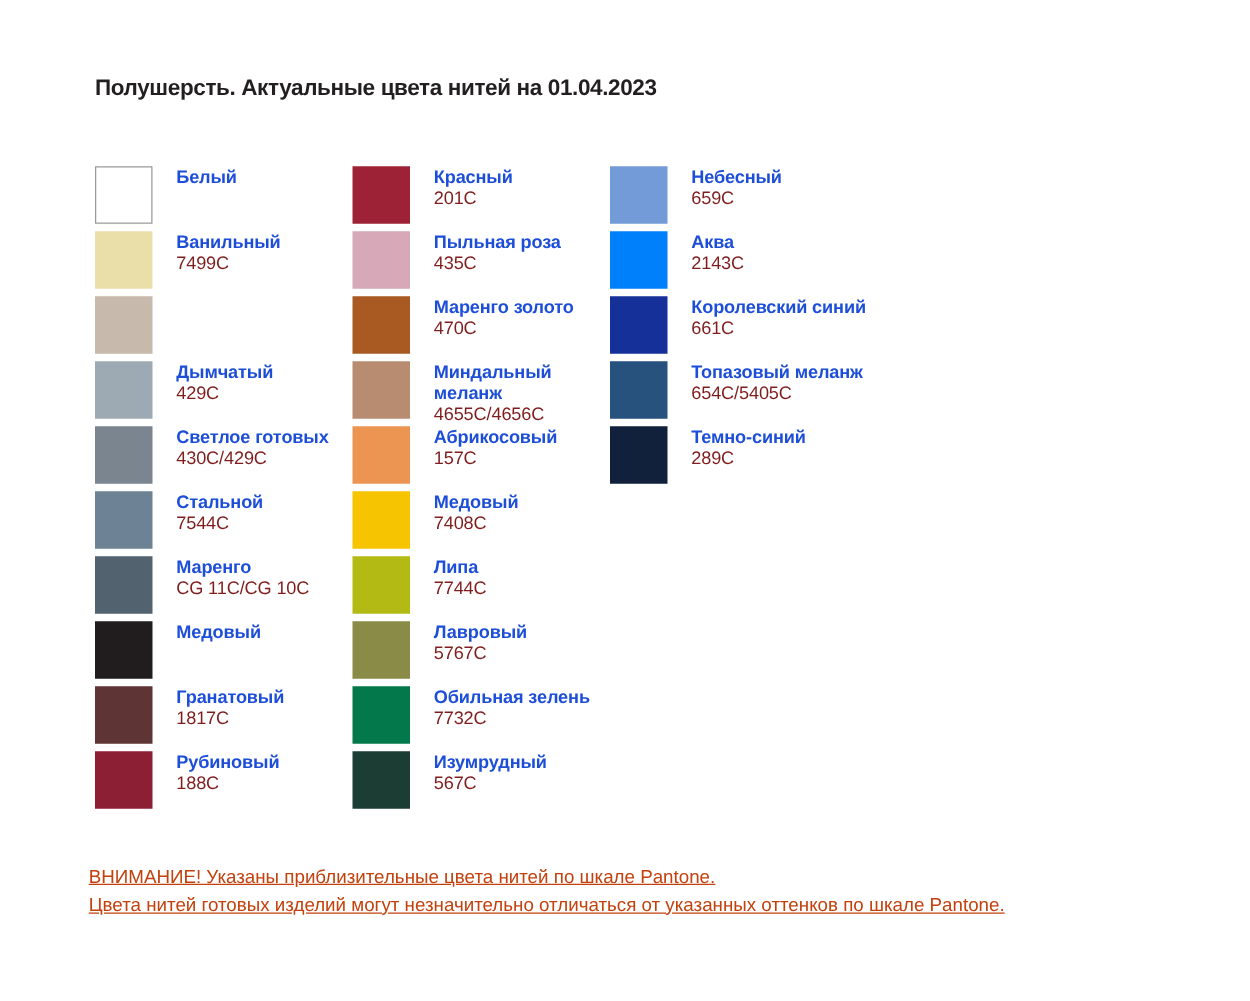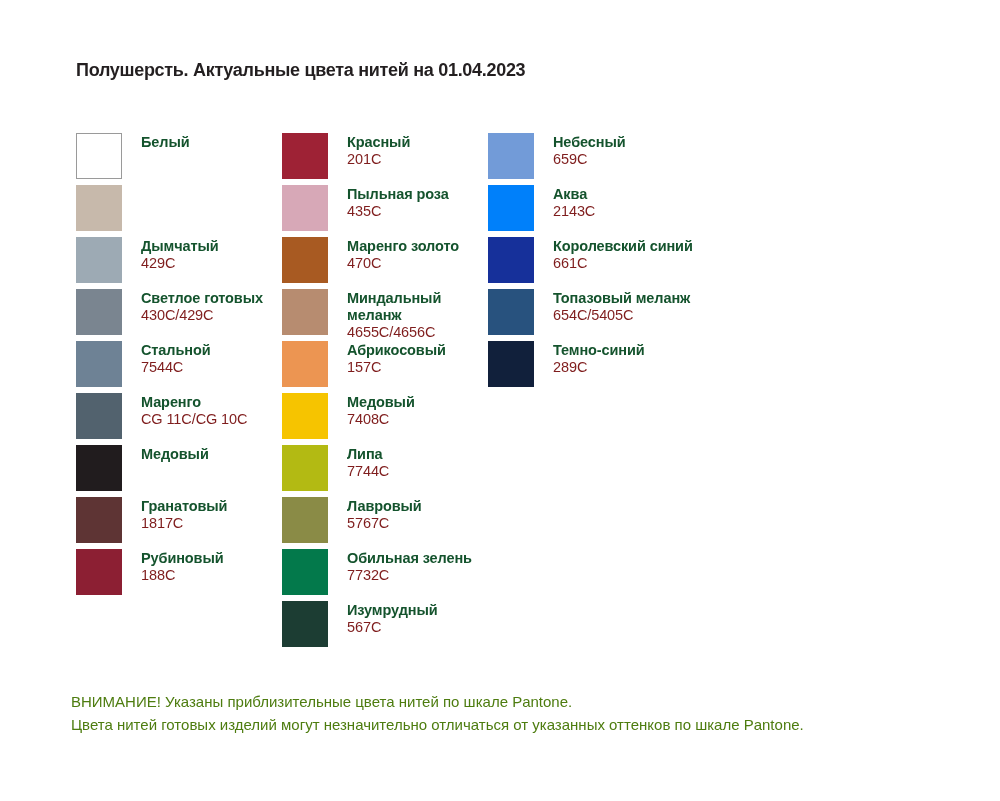--- a/index.html
+++ b/index.html
@@ -74,60 +74,68 @@
   }
 
   .swatch-text {
     margin-left: 19px;
     padding-top: 1px;
     line-height: 1.16;
   }
   .swatch-name {
     font-size: 14.5px;
     font-weight: bold;
-    color: #14532d;
+    color: #1d4ed8;
     letter-spacing: -0.1px;
     white-space: pre-line;
   }
   .swatch-code {
     font-size: 14.5px;
     font-weight: normal;
     color: #7f1d1d;
     letter-spacing: -0.1px;
   }
   .swatch-code:empty { display: none; }
 
   
   .footer-note {
     position: absolute;
     left: 71px;
     top: 691px;
     width: 880px;
     font-size: 15px;
     line-height: 1.52;
-    color: #4d7c0f;
+    color: #c2410c;
+    text-decoration: underline;
   }
   .footer-line { white-space: nowrap; }
 </style>
 </head>
 <body>
 
 <div id="page">
 
   <div class="page-title">Полушерсть. Актуальные цвета нитей на 01.04.2023</div>
 
   <div class="palette" id="palette">
       <div class="palette-column col-0">
         <div class="swatch-row">
           <div class="swatch bordered" style="background-color: rgb(255, 255, 255);"></div>
           <div class="swatch-text">
             <div class="swatch-name">Белый</div>
           </div>
         </div>
         <div class="swatch-row">
+          <div class="swatch" style="background-color: rgb(235, 223, 169);"></div>
+          <div class="swatch-text">
+            <div class="swatch-name">Ванильный</div>
+            <div class="swatch-code">7499C</div>
+          </div>
+        </div>
+        <div class="swatch-row">
           <div class="swatch" style="background-color: rgb(199, 185, 171);"></div>
         </div>
         <div class="swatch-row">
           <div class="swatch" style="background-color: rgb(157, 170, 180);"></div>
           <div class="swatch-text">
             <div class="swatch-name">Дымчатый</div>
             <div class="swatch-code">429C</div>
           </div>
         </div>
         <div class="swatch-row">

